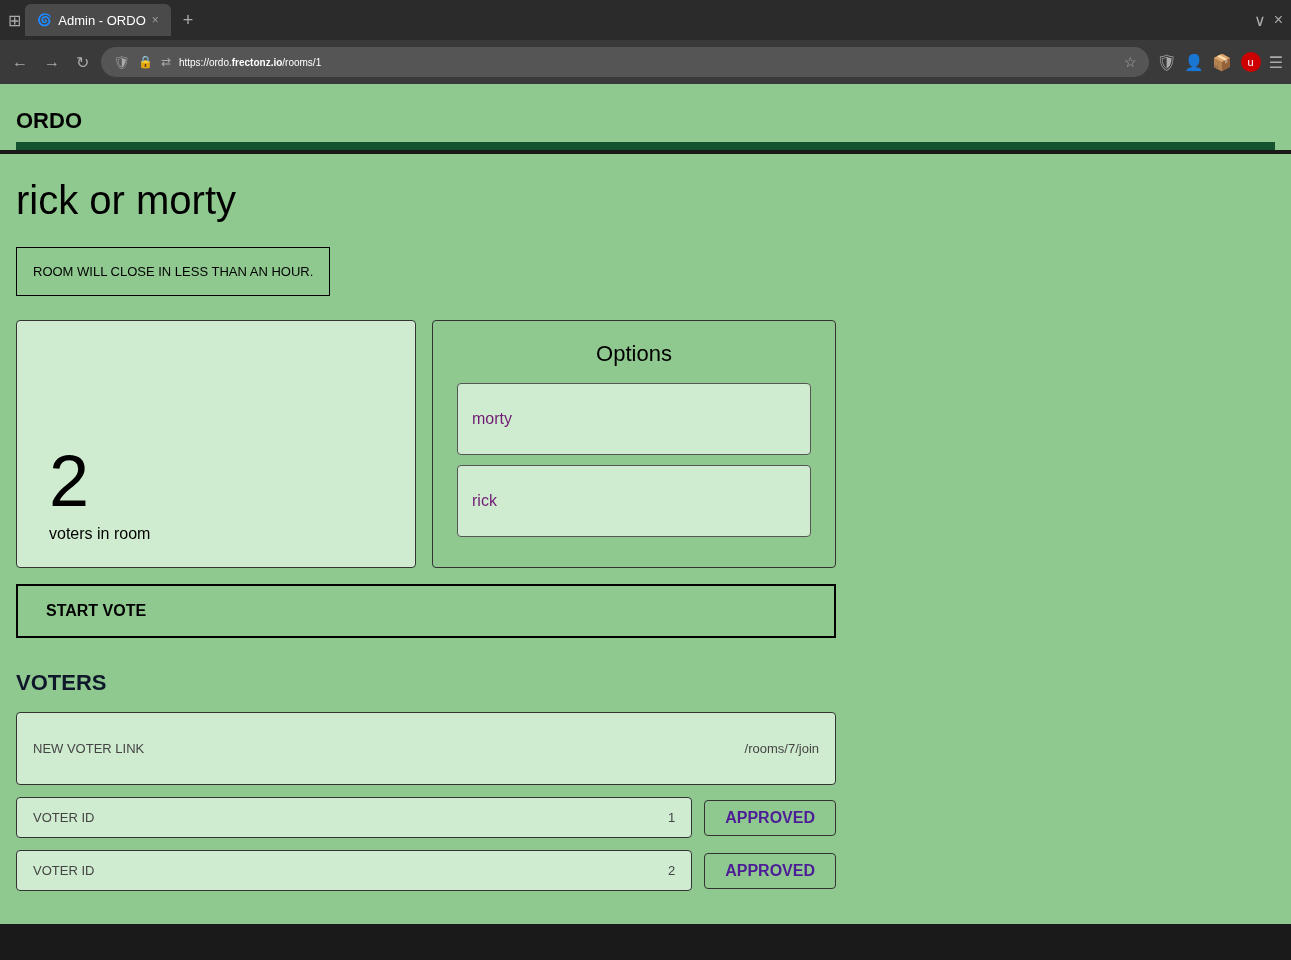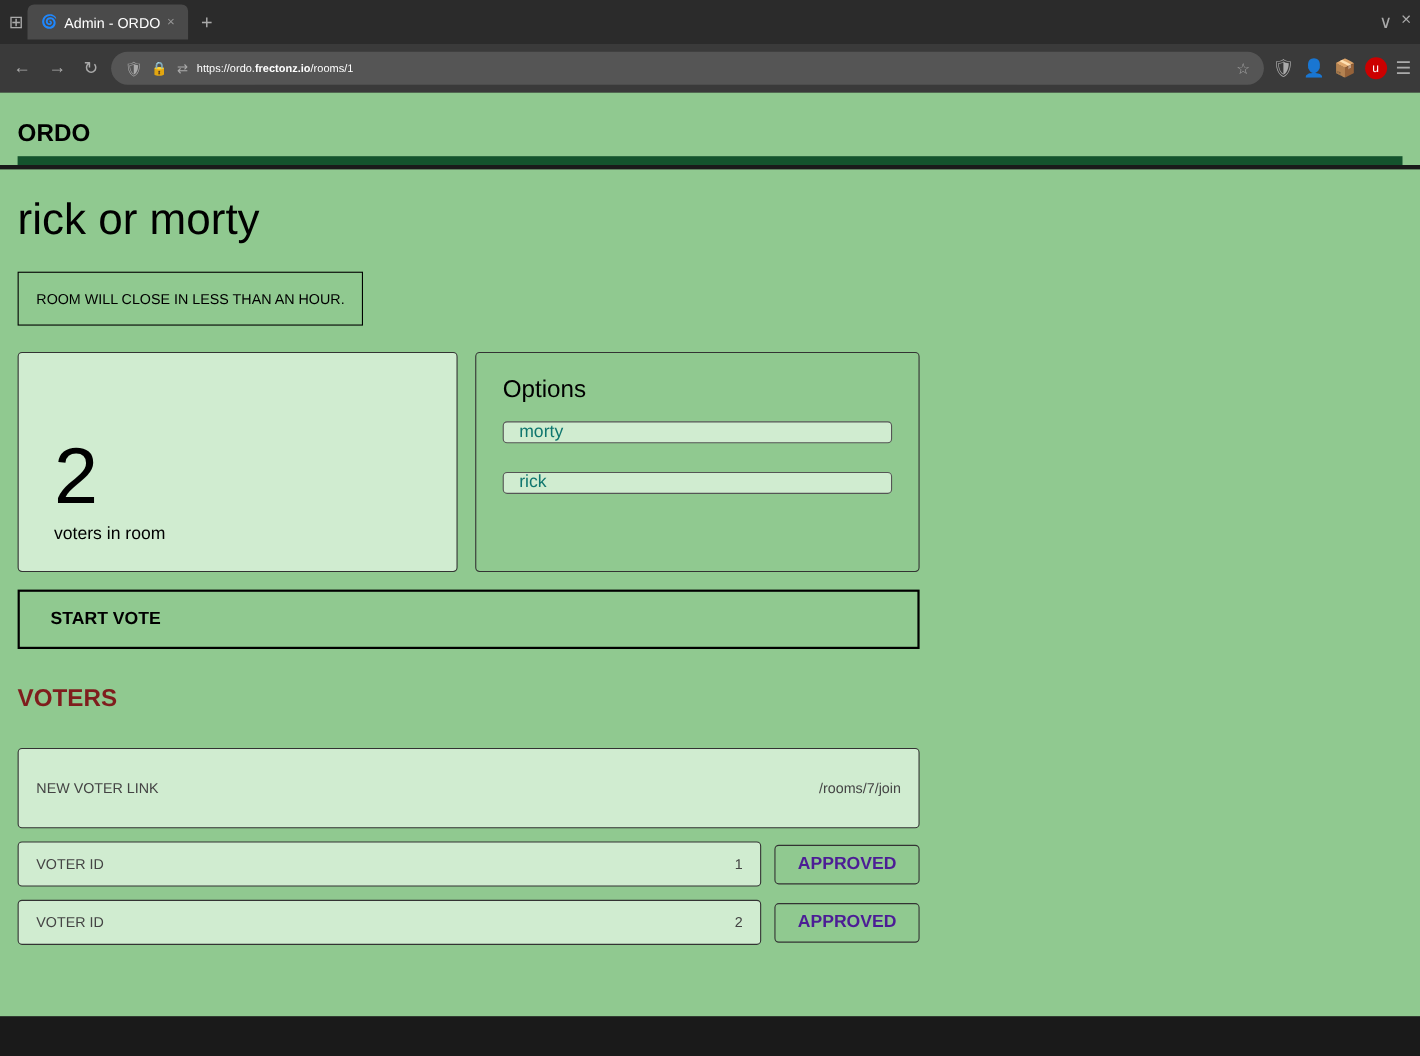--- a/index.html
+++ b/index.html
@@ -183,52 +183,53 @@
       padding: 20px 24px;
       flex: 1;
       min-height: 200px;
     }
 
     .options-title {
       font-size: 22px;
       color: #000;
       margin-bottom: 16px;
       font-weight: normal;
+      text-align: center;
     }
 
     .option-item {
       background: #d0ecd0;
       border: 1.5px solid #555;
       border-radius: 4px;
-      padding: 0 14px;
-      font-size: 16px;
-      color: #0f766e;
-      margin-bottom: 26px;
+      padding: 26px 14px;
+      font-size: 16px;
+      color: #701a75;
+      margin-bottom: 10px;
     }
 
     .start-vote-btn {
       display: block;
       width: 100%;
       max-width: 820px;
       background: transparent;
       border: 2px solid #000;
       padding: 16px 28px;
       font-size: 16px;
       font-weight: bold;
       color: #000;
       cursor: pointer;
       text-align: left;
       margin-bottom: 32px;
     }
 
     .voters-section-title {
       font-size: 22px;
       font-weight: bold;
-      color: #7f1d1d;
-      margin-bottom: 32px;
+      color: #0f172a;
+      margin-bottom: 16px;
     }
 
     .voter-link-row {
       display: flex;
       align-items: center;
       border: 1.5px solid #333;
       border-radius: 4px;
       background: #d0ecd0;
       padding: 28px 16px;
       max-width: 820px;

